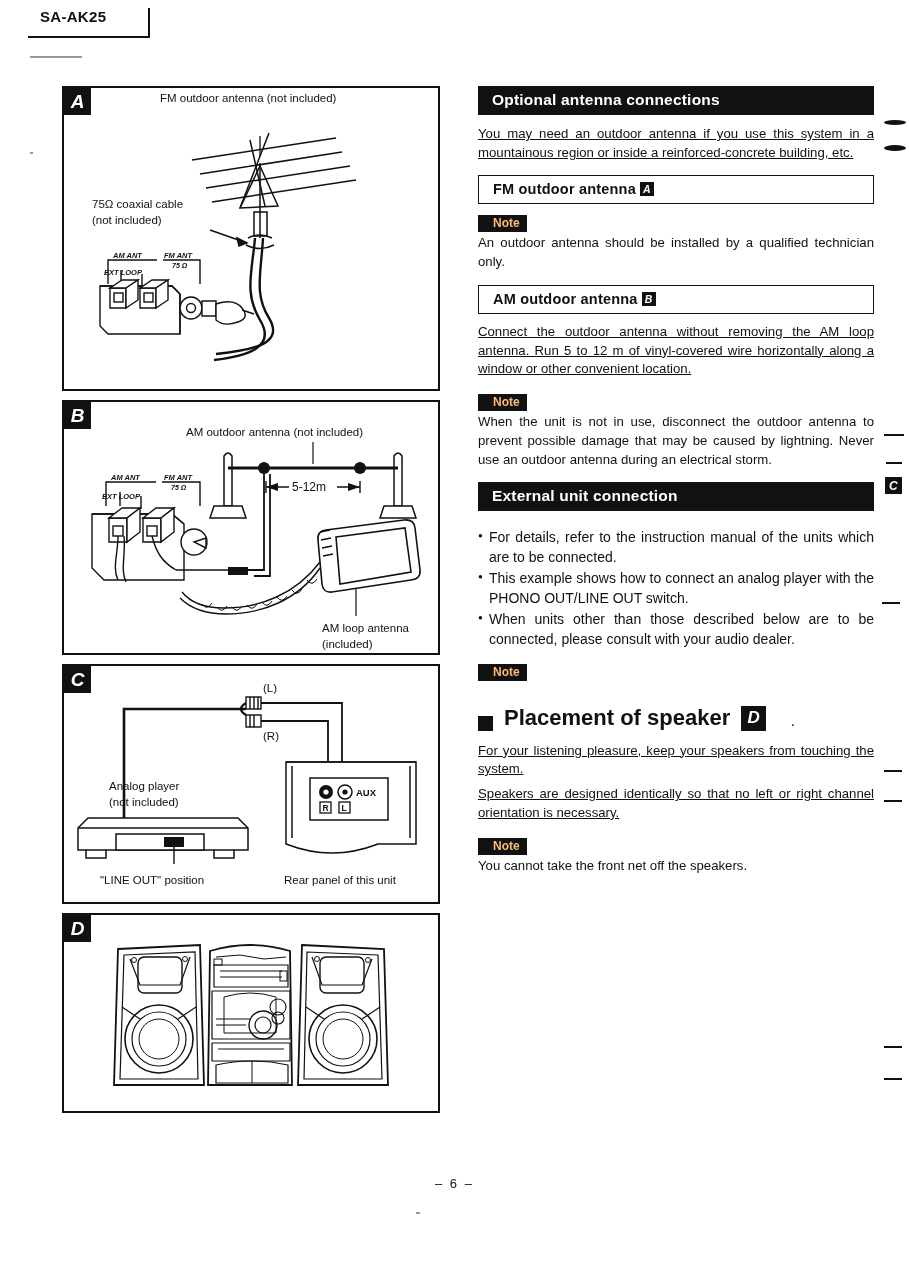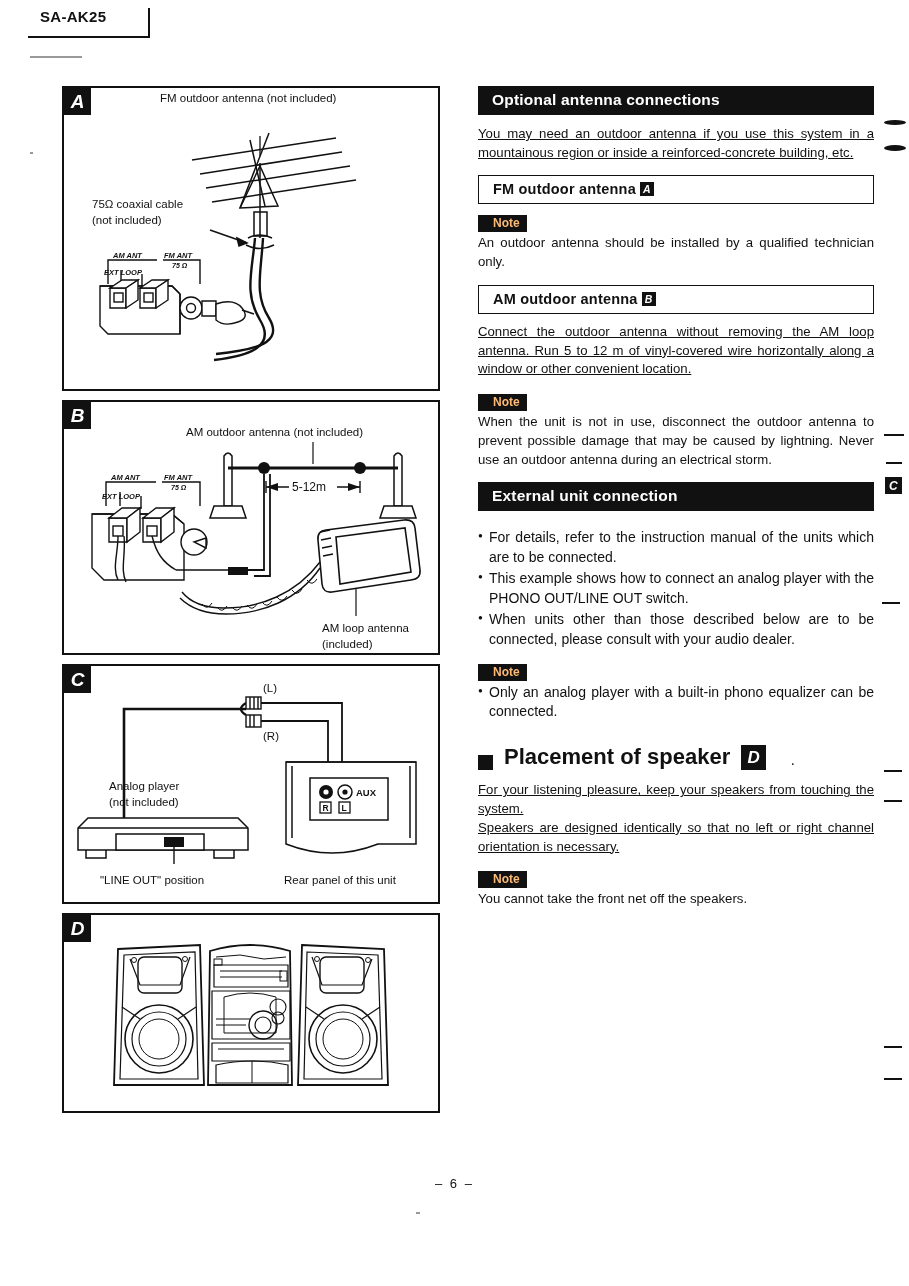--- a/index.html
+++ b/index.html
@@ -63,21 +63,21 @@
   }
   .note-badge {
     display:inline-block; background:#111; color:#fdba74;
     font-size:12px; font-weight:bold; padding:1px 7px 2px 15px;
     margin-bottom:2px;
   }
   p.body {
     font-size:13.2px; line-height:1.42; margin:0 0 13px 0;
     text-align:justify; text-justify:inter-word;text-decoration:underline;
   }
-  p.body.tight { margin-bottom:0; }
+  p.body.tight { margin-bottom:6px; }
   p.note-text { font-size:13.2px; line-height:1.42; margin:0 0 13px 0; text-align:justify; }
   ul.bullets { list-style:none; margin:0 0 12px 0; padding:0; }
   ul.bullets li {
     font-size:14px; line-height:1.42; margin-bottom:1px;
     padding-left:11px; position:relative; text-align:justify;
   }
   ul.bullets li::before {
     content:"\25CF"; position:absolute; left:0; top:0; font-size:8px; line-height:1.95;
   }
 
@@ -410,21 +410,20 @@
     </div>
     <ul class="bullets">
       <li>For details, refer to the instruction manual of the units which are to be connected.</li>
       <li>This example shows how to connect an analog player with the PHONO OUT/LINE OUT switch.</li>
       <li>When units other than those described below are to be connected, please consult with your audio dealer.</li>
     </ul>
 
     <div>
       <span class="note-badge">Note</span>
       <ul class="bullets">
-        <li>Only an analog player with a built-in phono equalizer can be connected.</li>
       </ul>
     </div>
 
     <div class="sec-title">
       <span class="sq"></span>
       <span>Placement of speaker</span>
       <span class="badge-d">D</span>
       <span class="dot-after">·</span>
     </div>
     <p class="body tight">For your listening pleasure, keep your speakers from touching the system.</p>

